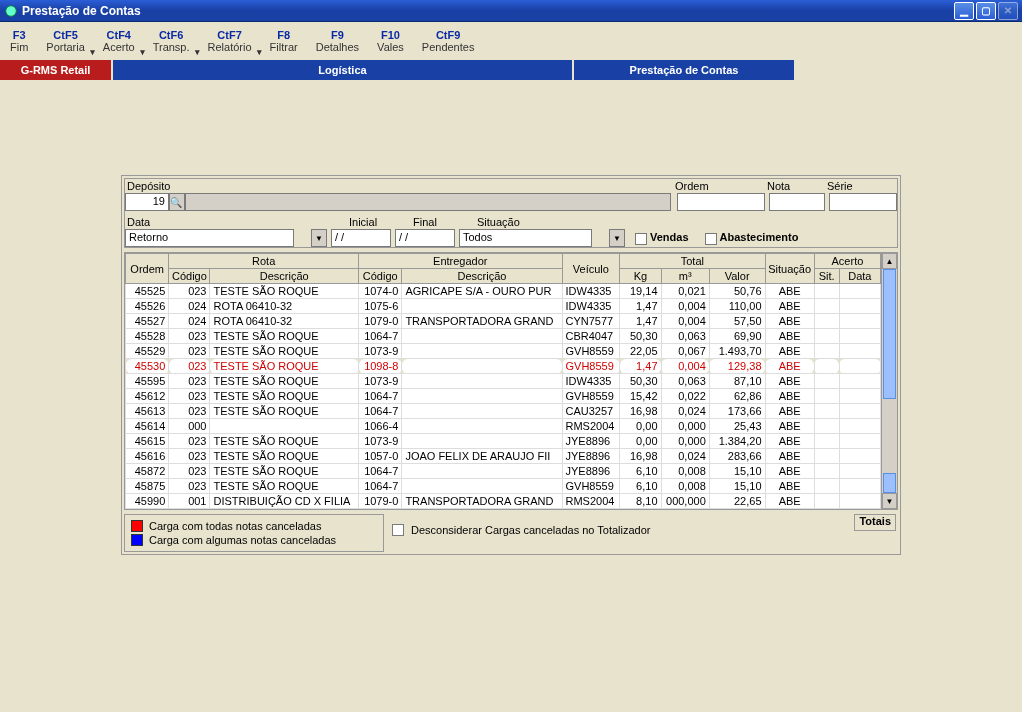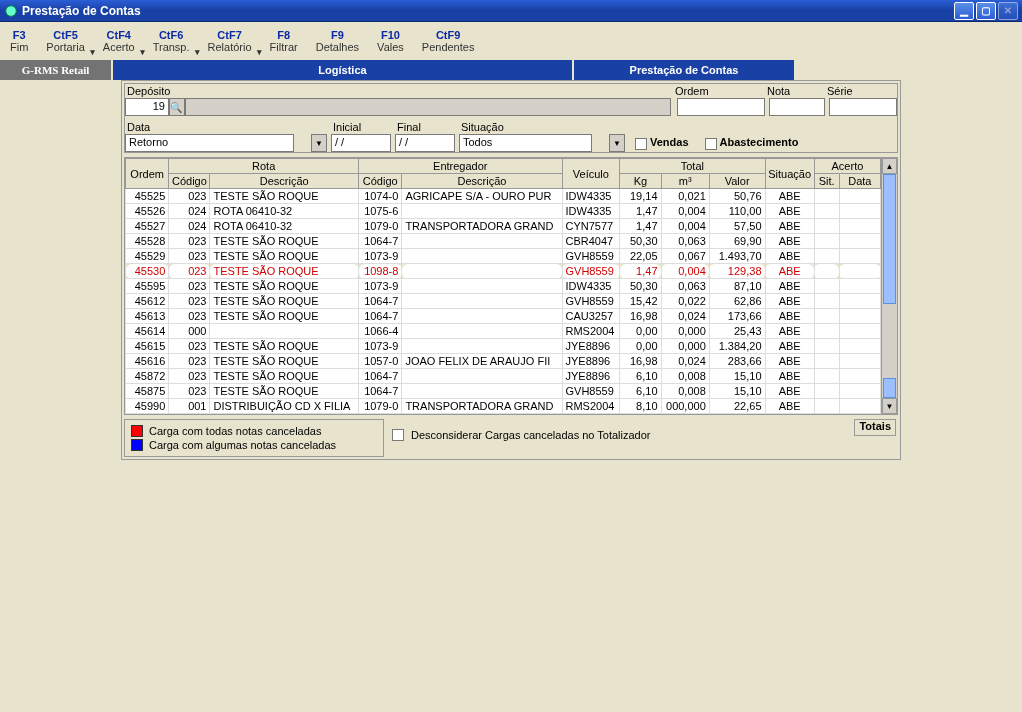--- a/index.html
+++ b/index.html
@@ -32,25 +32,25 @@
     padding: 2px 10px; gap: 18px; color:#0a2aa5; font-weight:bold; font-size:11px;
   }
   .toolbar .item { display:flex; flex-direction:column; align-items:center; position:relative; }
   .toolbar .item .top { color:#0a2aa5; font-weight:bold; }
   .toolbar .item .sub { color:#333; font-weight:normal; font-size:11px; }
   .toolbar .item .dropdown { position:absolute; right:-10px; top:18px; color:#333; font-size:9px; }
   .crumb {
     height: 20px; display:flex;
   }
   .crumb .seg { color:#fff; font-weight:bold; display:flex; align-items:center; justify-content:center; border-right:2px solid #e8e3cd;}
-  .crumb .seg1 { width:113px; background:#737373;font-family:Liberation Serif, serif; }
+  .crumb .seg1 { width:113px; background:#b91c1c; }
   .crumb .seg2 { width:461px; background:#1941a5; justify-content:center; }
   .crumb .seg3 { width:222px; background:#1941a5; }
   .crumb .blank { background:#e8e3cd; flex:1; }
-  .main-area { flex:1; display:flex; justify-content:center; align-items:flex-start; }
+  .main-area { flex:1; display:flex; justify-content:center; align-items:flex-start; padding-top:95px;}
   .panel {
     width: 780px; border:1px solid #999; background:#e8e3cd;
     display:flex; flex-direction:column; padding:2px;
   }
   .filter-grid { border:1px solid #999; }
   .lbl { background:#e8e3cd; font-size:11px; padding:1px 2px; }
   .field { border:1px solid #7a7a7a; background:#fff; height:18px; font-size:11px; padding:1px 3px; }
   .field.gray { background:#d4d0c8; }
   .combo { display:flex;gap:17px; }
   .combo-btn { width:16px; height:18px; border:1px solid #7a7a7a; background:#d4d0c8; display:flex; align-items:center; justify-content:center; font-size:8px;}
@@ -192,21 +192,21 @@
               <span class="search-icon">🔍</span>
             </div>
           <div class="field gray" style="flex:1;margin-right:6px;"></div>
           <div class="field" style="width:88px;margin-right:4px;"></div>
           <div class="field" style="width:56px;margin-right:4px;"></div>
           <div class="field" style="width:68px;"></div>
         </div>
 
         <div class="frow3" style="margin-top:4px;">
           <div class="lbl" style="width:206px;">Data</div>
-          <div class="lbl" style="width:64px;">Inicial</div>
+          <div class="lbl" style="width:64px;margin-left:16px;">Inicial</div>
           <div class="lbl" style="width:64px;">Final</div>
           <div class="lbl" style="width:170px;">Situação</div>
         </div>
 
         <div class="frow4">
           <div class="combo" style="width:202px;">
             <div class="field" style="flex:1;">Retorno</div>
             <div class="combo-btn">▼</div>
           </div>
           <div class="field" style="width:60px;margin-left:4px;">/  /</div>

